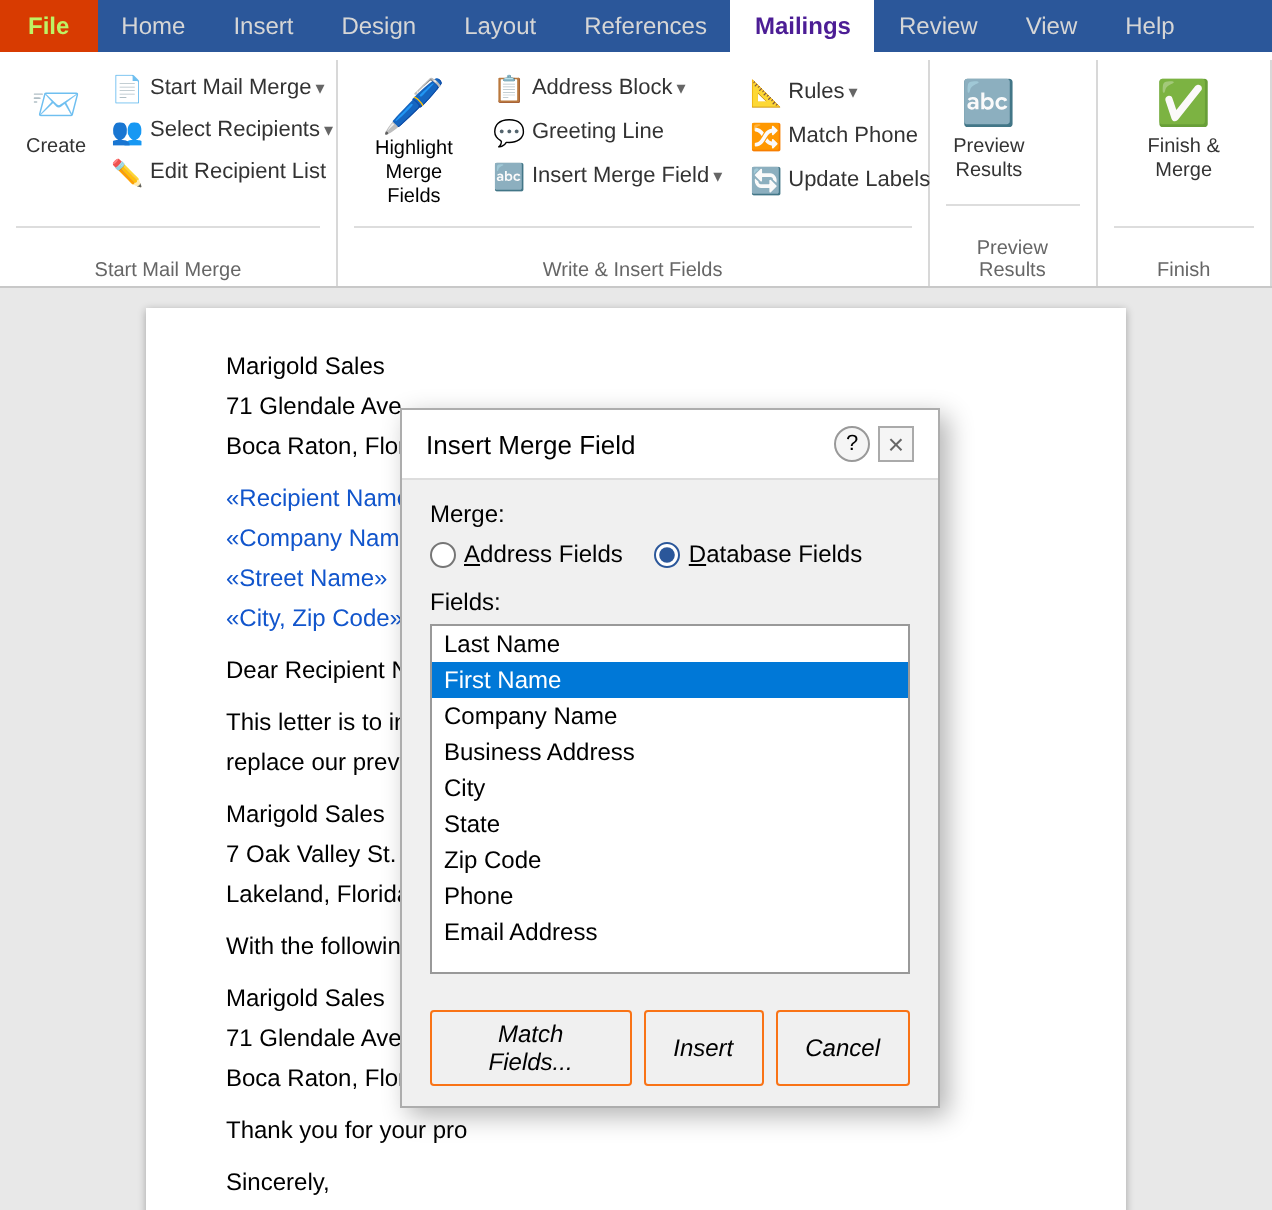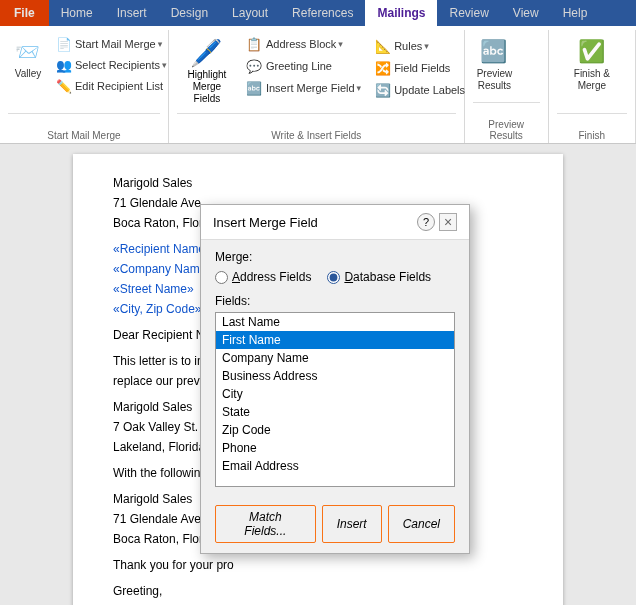--- a/index.html
+++ b/index.html
@@ -3,21 +3,21 @@
   <meta charset="utf-8">
   <style>
     * { box-sizing: border-box; margin: 0; padding: 0; }
     body { font-family: 'Segoe UI', Arial, sans-serif; font-size: 12px; background: #f0f0f0; width: 636px; height: 605px; overflow: hidden; }
 
     
     .ribbon { background: #2b579a; }
     .ribbon-tabs { display: flex; background: #2b579a; }
     .ribbon-tab { padding: 6px 12px; color: #d6d6d6; font-size: 12px; cursor: pointer; }
     .ribbon-tab.active { background: #fff; color: #4c1d95; font-weight: bold; }
-    .ribbon-tab.file { background: #d83b01; color: #e5e5e5; padding: 6px 14px; font-weight: bold; }
+    .ribbon-tab.file { background: #d83b01; color: #bef264; padding: 6px 14px; font-weight: bold; }
 
     .ribbon-content { background: #fff; border-bottom: 1px solid #c8c8c8; padding: 4px 0 0 0; display: flex; align-items: stretch; min-height: 90px; }
 
     .ribbon-group { display: flex; flex-direction: column; padding: 2px 8px; border-right: 1px solid #d8d8d8; min-width: 80px; }
     .ribbon-group-content { display: flex; flex-direction: row; gap: 4px; flex: 1; align-items: flex-start; padding-top: 2px; }
     .ribbon-group-label { font-size: 10px; color: #666; text-align: center; border-top: 1px solid #ddd; margin-top: 4px; padding-top: 16px; }
 
     .ribbon-btn { display: flex; flex-direction: column; align-items: center; cursor: pointer; padding: 2px 4px; border-radius: 3px; min-width: 40px; }
     .ribbon-btn .icon { width: 32px; height: 32px; display: flex; align-items: center; justify-content: center; font-size: 20px; }
     .ribbon-btn .label { font-size: 10px; color: #333; text-align: center; line-height: 1.2; }
@@ -84,21 +84,21 @@
     <div class="ribbon-tab">Help</div>
   </div>
 </div>
 
 <div class="ribbon-content">
 
   <div class="ribbon-group">
     <div class="ribbon-group-content">
       <div class="ribbon-btn">
         <div class="icon">📨</div>
-        <div class="label">Valley</div>
+        <div class="label">Create</div>
       </div>
       <div class="ribbon-col">
         <div class="ribbon-btn-small">
           <div class="icon-sm">📄</div>
           <div class="label-sm">Start Mail Merge</div>
           <span class="arrow">▾</span>
         </div>
         <div class="ribbon-btn-small">
           <div class="icon-sm">👥</div>
           <div class="label-sm">Select Recipients</div>
@@ -136,21 +136,21 @@
         </div>
       </div>
       <div style="display:flex; flex-direction:column; gap:2px; margin-top:2px;">
         <div class="ribbon-btn-small">
           <div class="icon-sm">📐</div>
           <div class="label-sm">Rules</div>
           <span class="arrow">▾</span>
         </div>
         <div class="ribbon-btn-small">
           <div class="icon-sm">🔀</div>
-          <div class="label-sm">Field Fields</div>
+          <div class="label-sm">Match Phone</div>
         </div>
         <div class="ribbon-btn-small">
           <div class="icon-sm">🔄</div>
           <div class="label-sm">Update Labels</div>
         </div>
       </div>
     </div>
     <div class="ribbon-group-label">Write &amp; Insert Fields</div>
   </div>
 
@@ -206,21 +206,21 @@
     </div>
     <div class="doc-section">
       <div class="doc-line">Marigold Sales</div>
       <div class="doc-line">71 Glendale Ave.</div>
       <div class="doc-line">Boca Raton, Florida 334</div>
     </div>
     <div class="doc-section">
       <div class="doc-line">Thank you for your pro</div>
     </div>
     <div class="doc-section">
-      <div class="doc-line">Greeting,</div>
+      <div class="doc-line">Sincerely,</div>
       <div class="doc-line">Marigold Sales</div>
     </div>
   </div>
 
   <div class="dialog">
     <div class="dialog-titlebar">
       <div class="dialog-title">Insert Merge Field</div>
       <div class="dialog-controls">
         <div class="dialog-help">?</div>
         <div class="dialog-close">×</div>

